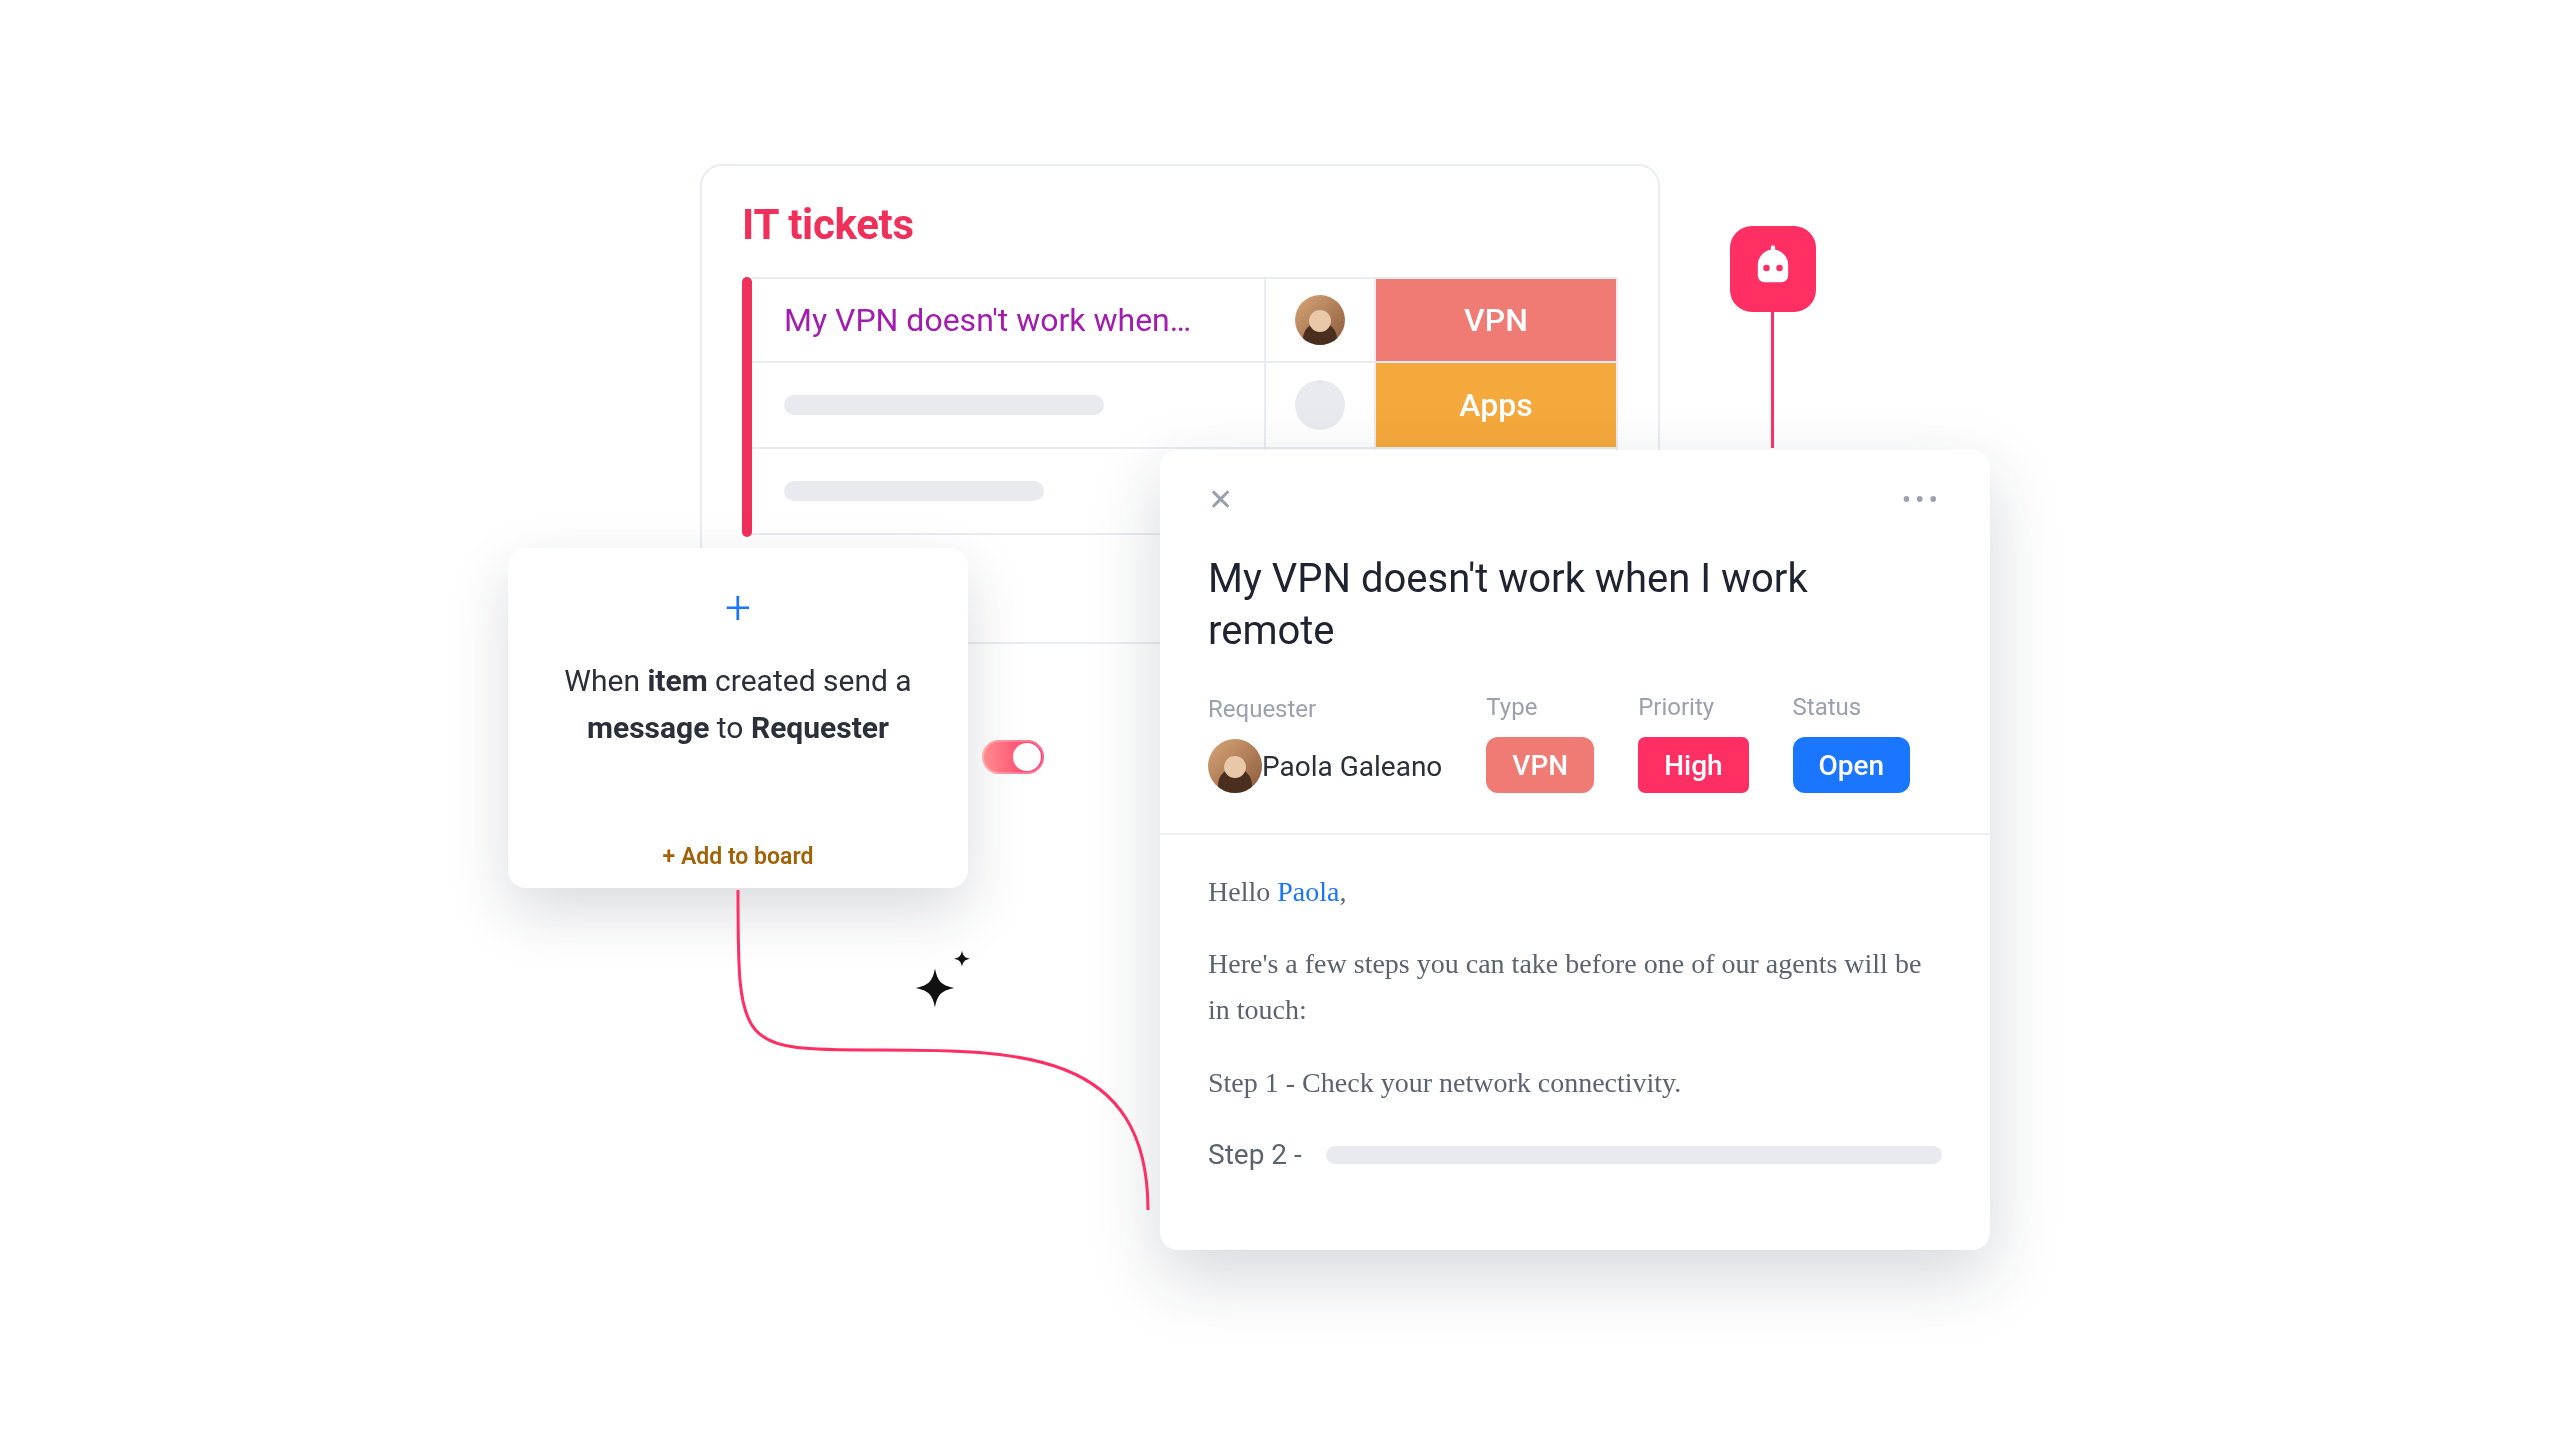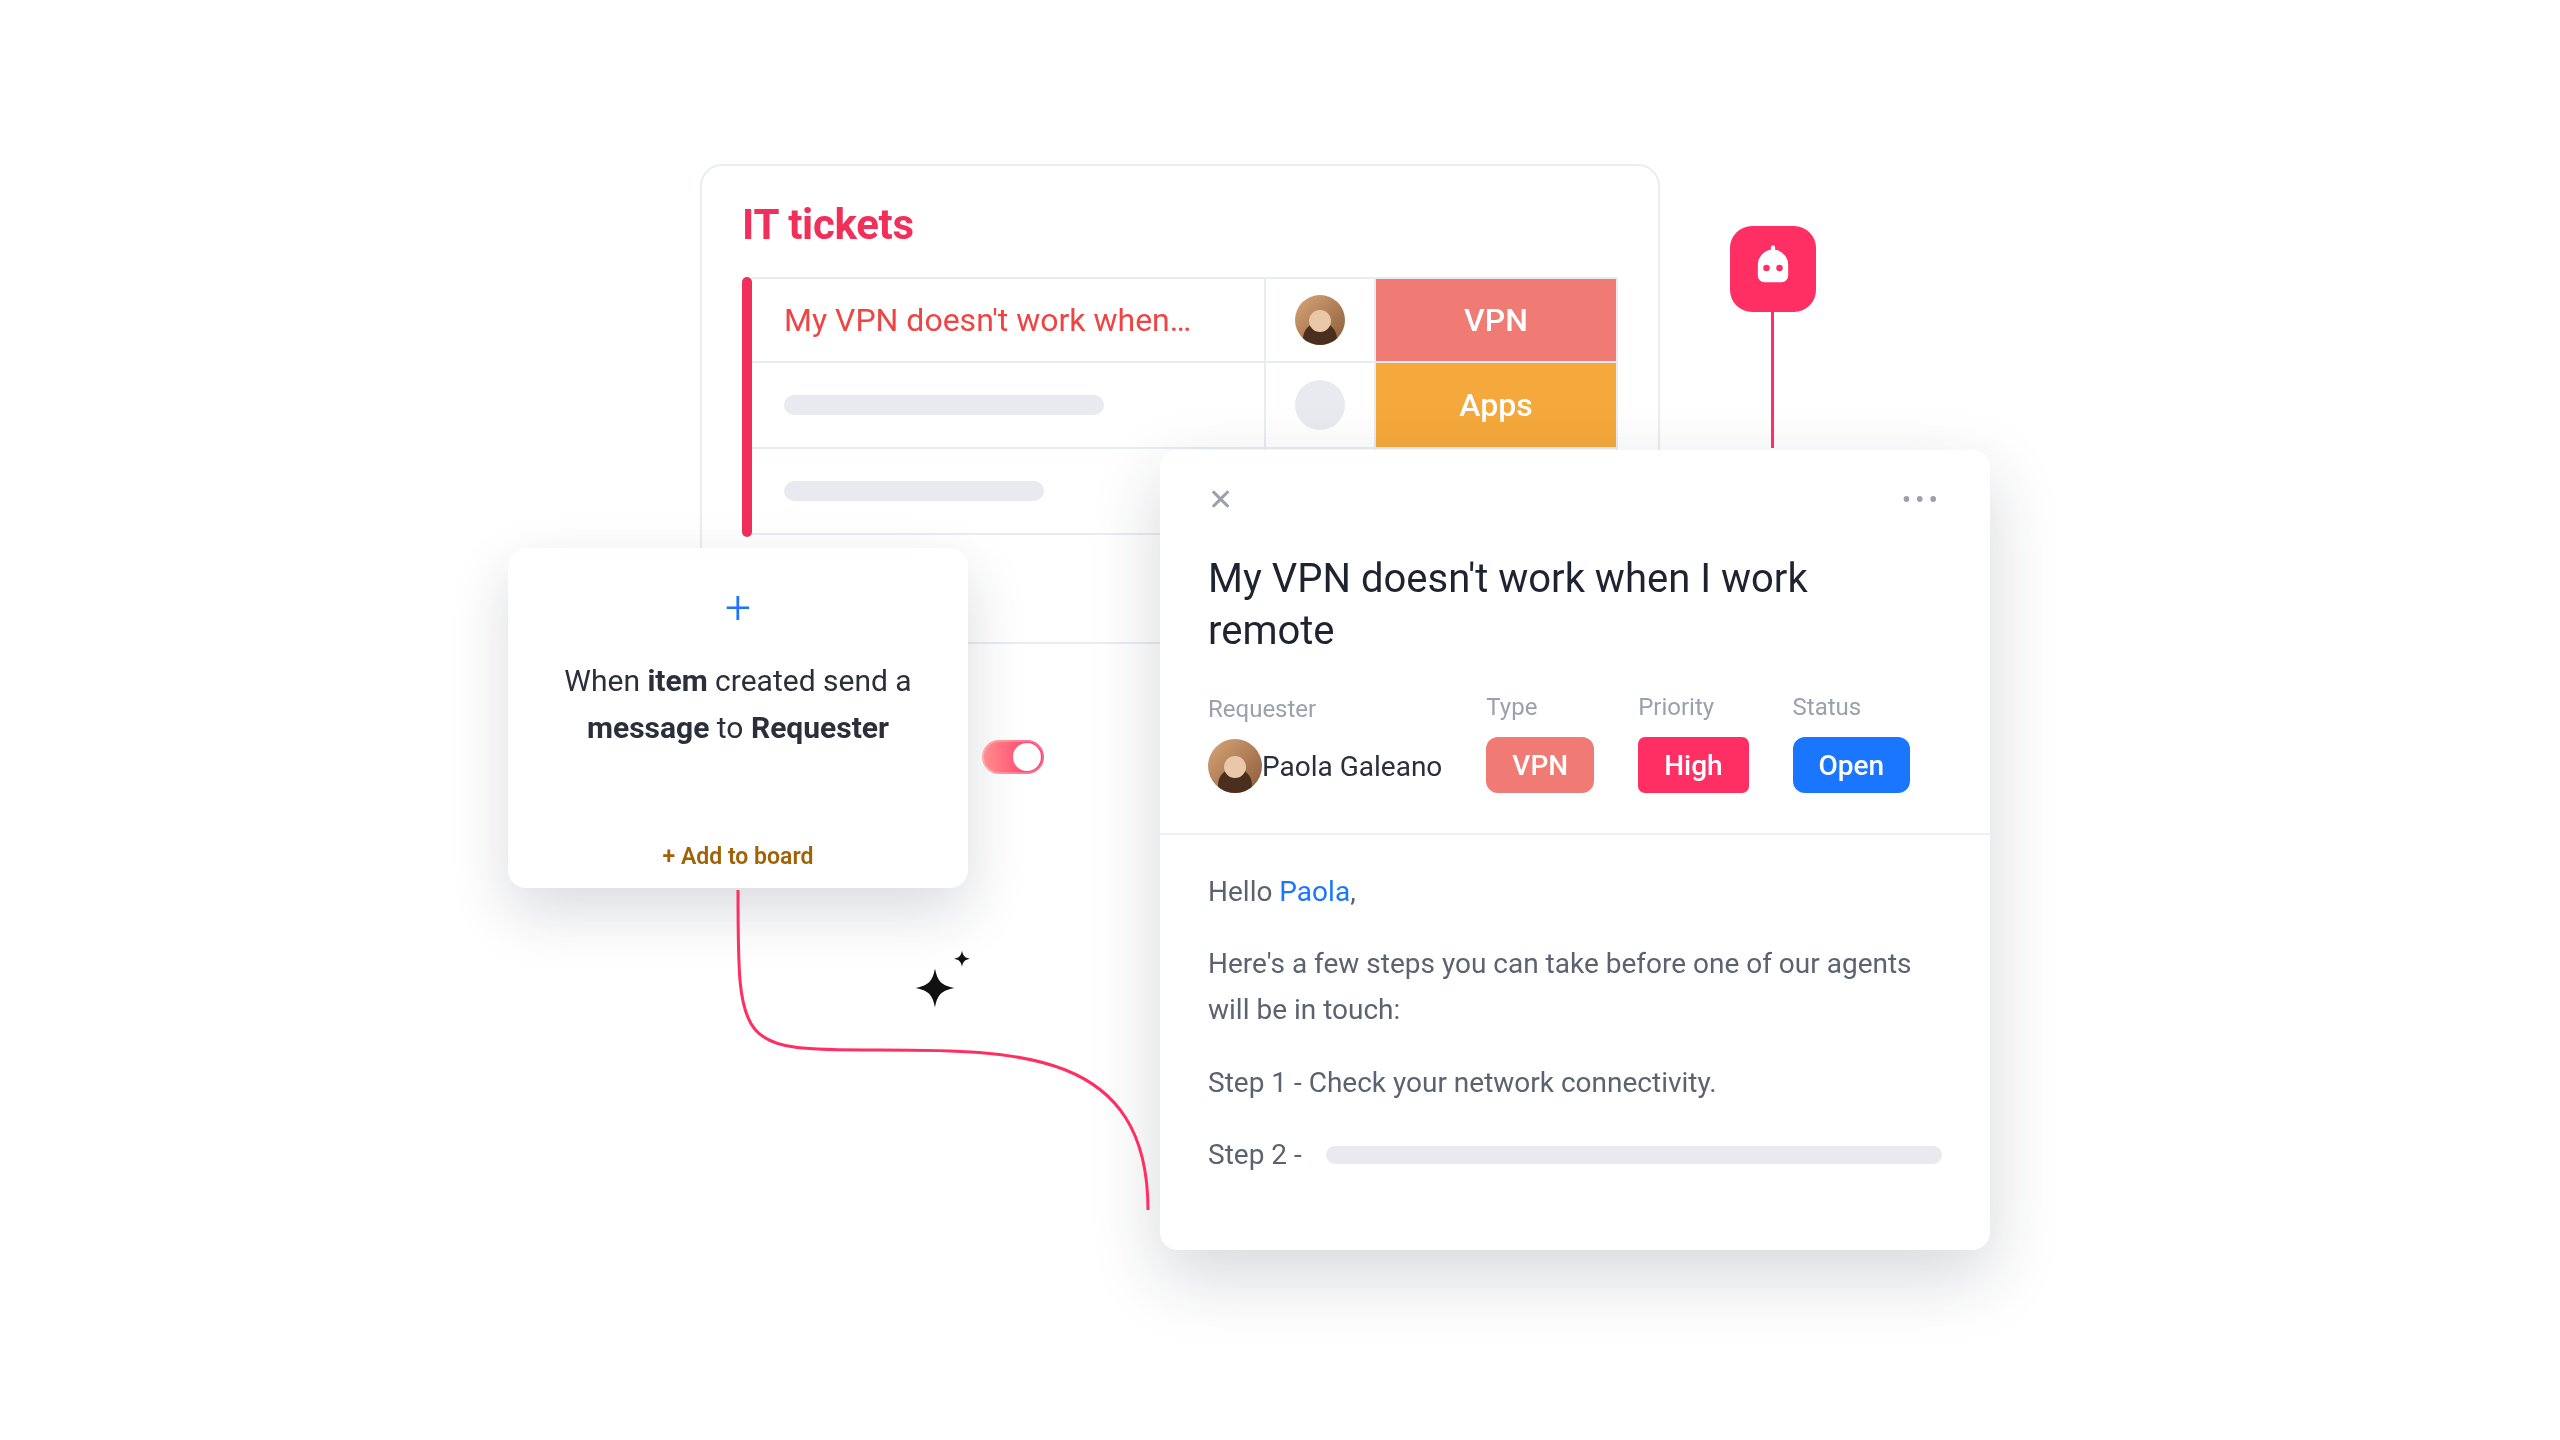--- a/index.html
+++ b/index.html
@@ -36,21 +36,21 @@
     background: #f0305a; border-radius: 6px;
   }
   .row {
     display: flex; align-items: center;
     border: 2px solid #e9ecf2; border-left: none;
     margin-left: 10px; height: 86px;
     background: #fff;
   }
   .row + .row { border-top: none; }
   .cell-title {
-    flex: 1; padding: 0 32px; font-size: 32px; color: #ef4444;
+    flex: 1; padding: 0 32px; font-size: 32px; color: #a21caf;
     border-right: 2px solid #e9ecf2; height: 100%; display: flex; align-items: center;
     overflow: hidden; white-space: nowrap;
   }
   .cell-avatar {
     width: 110px; display: flex; justify-content: center; align-items: center;
     border-right: 2px solid #e9ecf2; height: 100%;
   }
   .avatar {
     width: 50px; height: 50px; border-radius: 50%;
     background: linear-gradient(135deg,#d9a678,#8a5a3a);
@@ -122,21 +122,21 @@
     display:inline-flex; align-items:center; justify-content:center;
     height:56px; padding:0 26px; border-radius:12px; color:#fff; font-size:28px; font-weight:500;
   }
   .pill.vpn  { background:#ef7b74; }
   .pill.high { background:#ff2e63;border-radius:7px; }
   .pill.open { background:#1b76ff; }
 
   .divider { height:2px; background:#edf0f5; margin:40px -48px 34px; }
 
   .body { font-size:28px; color:#5c6370; line-height:1.65; }
-  .body p { margin-bottom:26px; }
+  .body p { margin-bottom:26px;font-family:Liberation Serif, serif; }
   .body .hl { color:#1b76ff; }
   .step2line { display:flex; align-items:center; gap:24px; }
   .skel-long { flex:1; height:18px; border-radius:18px; background:#e8eaf0; }
 
   
   .bot {
     position:absolute; left:1730px; top:226px;
     width:86px; height:86px; border-radius:22px;
     background:#ff2e63; display:flex; align-items:center; justify-content:center;
   }

